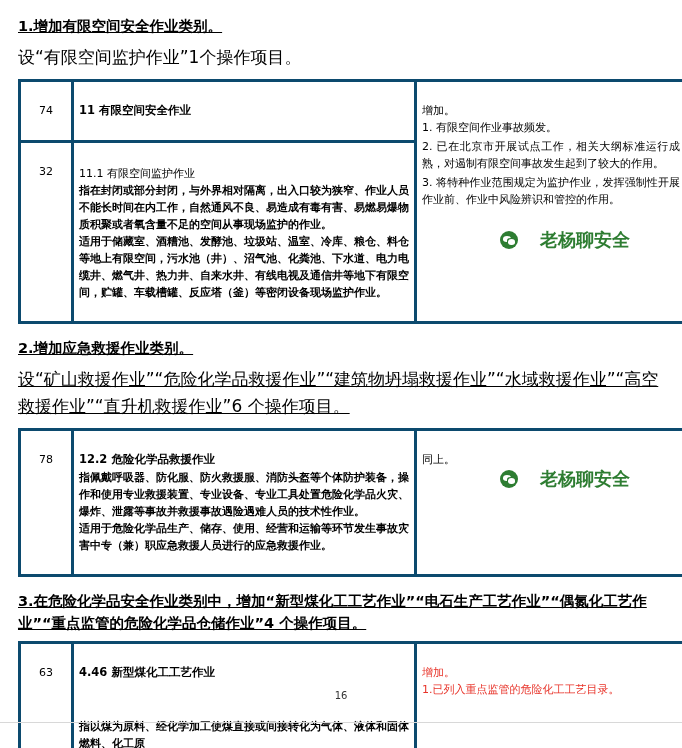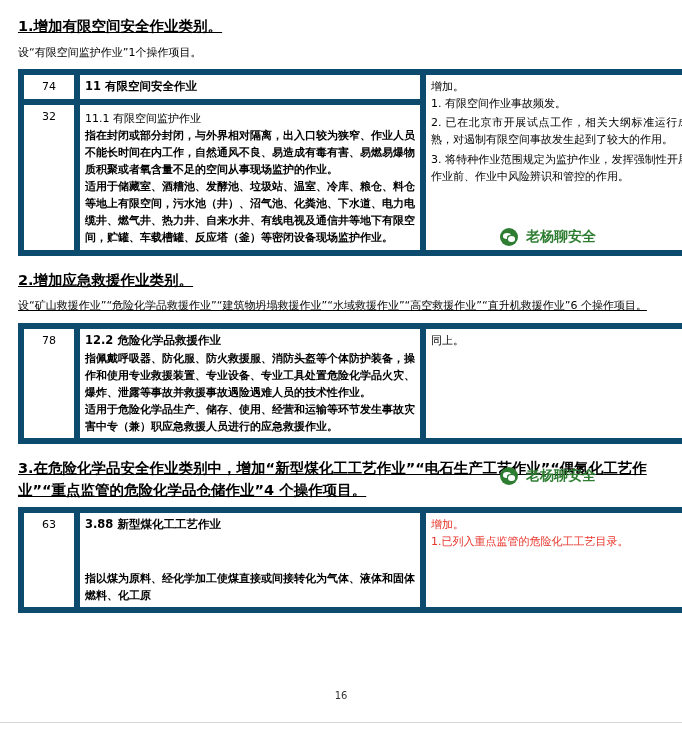--- a/index.html
+++ b/index.html
@@ -26,37 +26,37 @@
     font-size: 14.5px;
     font-weight: bold;
     line-height: 1.5;
     margin: 6px 0 6px 0;
     letter-spacing: 0px;
   }
   .sec-heading .u {
     text-decoration: underline;
   }
   .sec-sub {
-    font-size: 11px;
+    font-size: 17px;
     line-height: 1.6;
     margin: 2px 0 8px 0;
   }
   .sec-sub .u {
     text-decoration: underline;
   }
   table.doc {
     border-collapse: collapse;
     width: 644px;
     table-layout: fixed;
     margin: 0 0 6px 0;
   }
   table.doc td {
-    border: 6px solid #0c4a6e;
+    border: 3px solid #0c4a6e;
     vertical-align: top;
-    padding: 3px 5px;
+    padding: 20px 5px;
     font-size: 11px;
     line-height: 1.55;
   }
   td.numcell {
     width: 40px;
     text-align: center;
     vertical-align: middle;
     font-size: 11.5px;
   }
   td.midcell {
@@ -90,23 +90,23 @@
   }
   .notelist li {
     margin: 0 0 2px 0;
     text-align: justify;
   }
   
   .wm {
     position: absolute;
     display: flex;
     align-items: center;
-    gap: 8px;
+    gap: 22px;
     color: #2e7d32;
-    font-size: 14px;
+    font-size: 18px;
     font-weight: bold;
     white-space: nowrap;
   }
   .wm .logo {
     width: 18px;
     height: 18px;
     border-radius: 50%;
     background: #2e7d32;
     position: relative;
     flex: 0 0 auto;
@@ -220,21 +220,21 @@
   <div style="margin-top:14px;">
     <div class="sec-heading">
       <span class="u">3.在危险化学品安全作业类别中，增加“新型煤化工工艺作业”“电石生产工艺作业”“偶氮化工艺作业”“重点监管的危险化学品仓储作业”4 个操作项目。</span>
     </div>
 
     <table class="doc">
       <tbody>
           <tr>
         <td class="numcell">63</td>
         <td class="midcell">
-          <div class="cat-title">3.88 新型煤化工工艺作业</div>
+          <div class="cat-title">4.46 新型煤化工工艺作业</div>
           <div class="just bold" style="white-space:pre-line;margin-top:36px;">指以煤为原料、经化学加工使煤直接或间接转化为气体、液体和固体燃料、化工原</div>
         </td>
         <td class="rightcell">
           <div class="red">增加。</div>
           <div class="red">1.已列入重点监管的危险化工工艺目录。</div>
         </td>
       </tr>
     </tbody>
       </table>
   </div>

